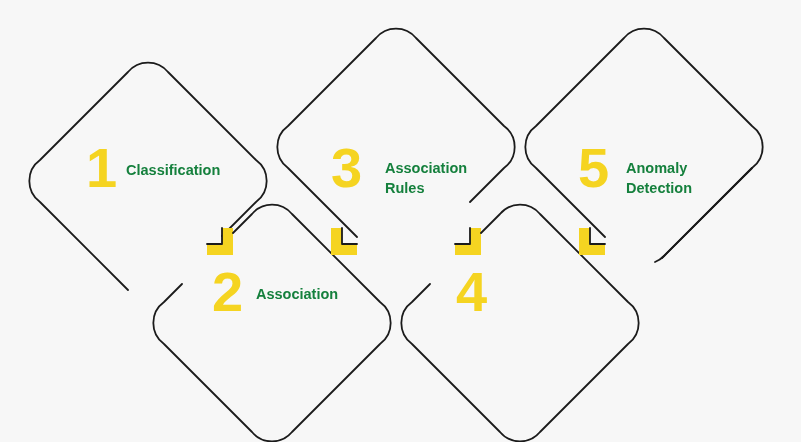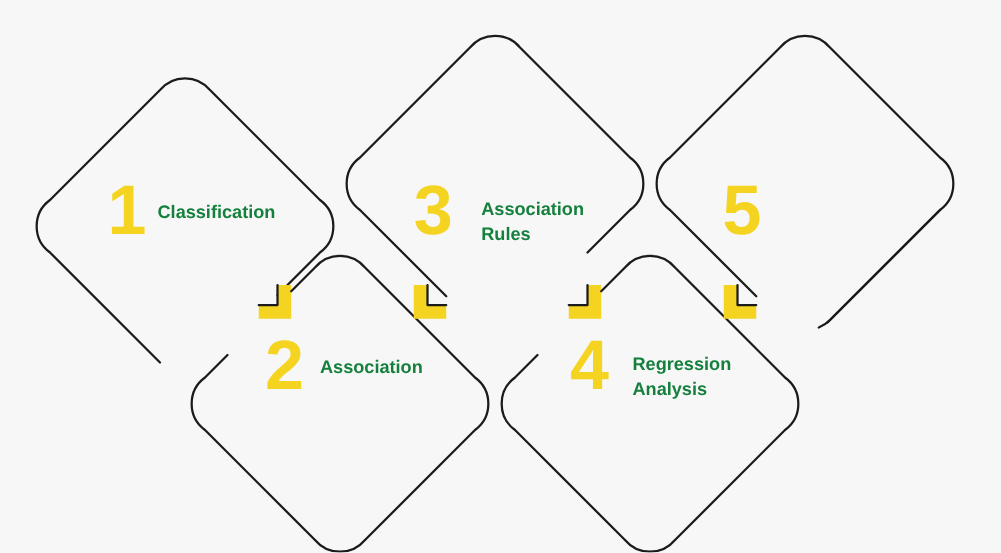--- a/index.html
+++ b/index.html
@@ -144,18 +144,18 @@
   <div class="step-label" style="left:126px; top:161px;">Classification</div>
 
   <div class="step-number" style="left:212px; top:264px;">2</div>
   <div class="step-label" style="left:256px; top:285px;">Association</div>
 
   <div class="step-number" style="left:331px; top:140px;">3</div>
   <div class="step-label" style="left:385px; top:159px;">Association
 Rules</div>
 
   <div class="step-number" style="left:456px; top:264px;">4</div>
-  <div class="step-label" style="left:506px; top:283px;">Regression
-Analysis</div>
 
   <div class="step-number" style="left:578px; top:140px;">5</div>
+  <div class="step-label" style="left:626px; top:159px;">Anomaly
+Detection</div>
 
 </div>
 
 </body></html>

